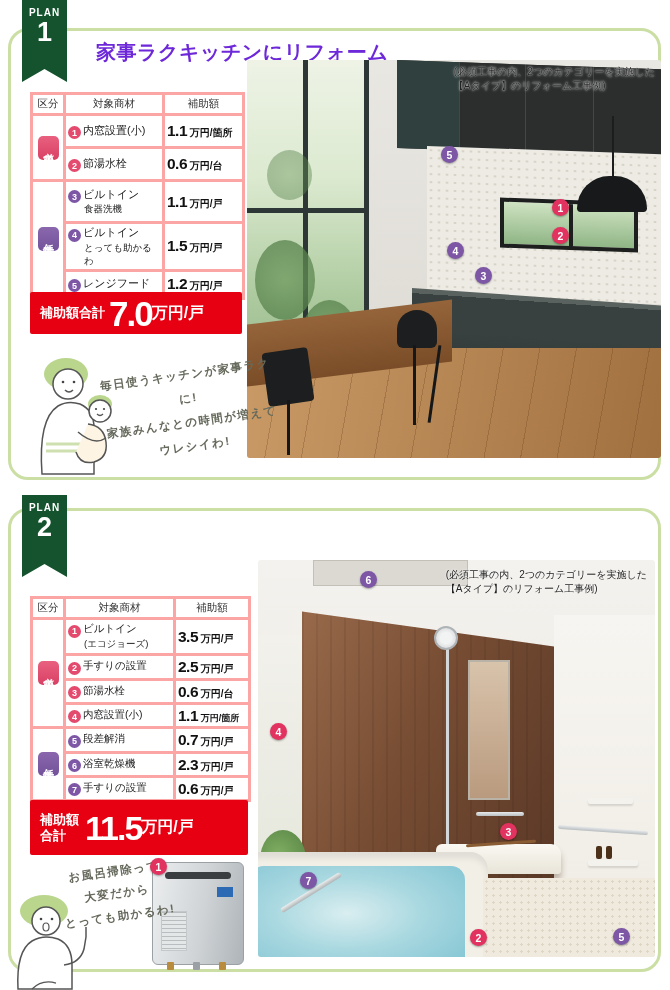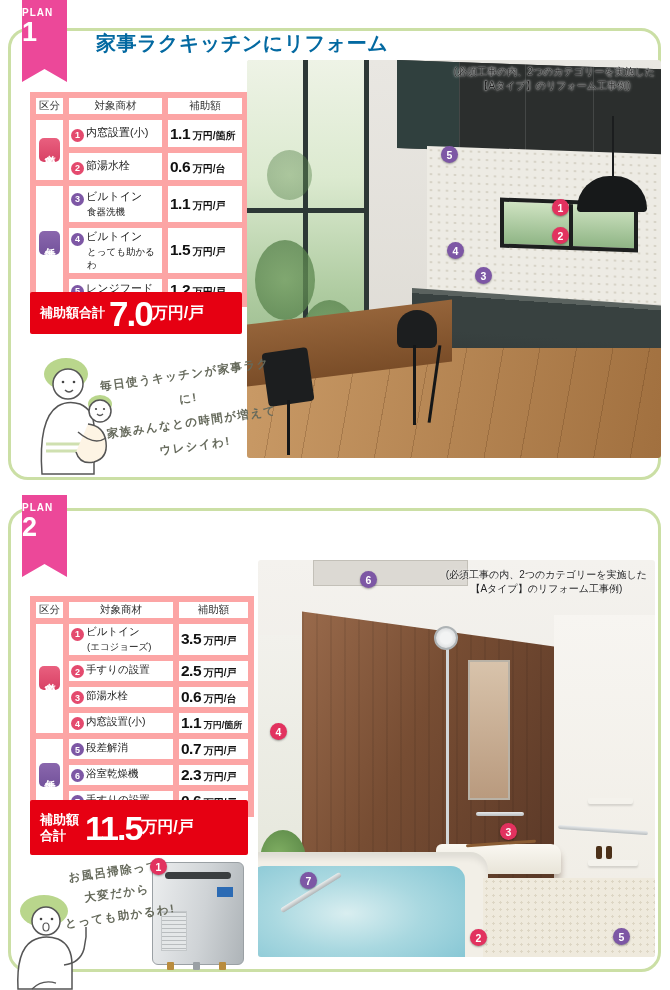--- a/index.html
+++ b/index.html
@@ -5,36 +5,36 @@
   * { margin:0; padding:0; box-sizing:border-box; }
   body { background:#fff; font-family:"Liberation Sans", sans-serif; }
   #page { position:relative; width:670px; height:990px; background:#fff; overflow:hidden; }
 
   
   .panel { position:absolute; left:8px; width:653px; border:3px solid #cbdfa5; border-radius:20px; background:#fff; }
   #panel1 { top:28px; height:452px; }
   #panel2 { top:508px; height:464px; }
 
   
-  .ribbon { position:absolute; width:45px; height:82px; background:#ec4899; color:#fff; text-align:left;
+  .ribbon { position:absolute; width:45px; height:82px; background:#14532d; color:#fff; text-align:center;
             clip-path:polygon(0 0,100% 0,100% 100%,50% 84%,0 100%); padding-top:7px; z-index:5; }
   .ribbon .plan { font-size:10px; font-weight:bold; letter-spacing:1px; }
   .ribbon .num { font-size:27px; font-weight:bold; line-height:1.05; }
   #ribbon1 { left:22px; top:0; }
   #ribbon2 { left:22px; top:495px; }
 
-  .plan-title { position:absolute; font-weight:bold; color:#0369a1; letter-spacing:.5px; }
+  .plan-title { position:absolute; font-weight:bold; color:#6d28d9; letter-spacing:.5px;margin-top:9px; }
   #title1 { left:96px; top:30px; font-size:20px; }
   #title2 { left:96px; top:529px; font-size:17.5px; }
 
   
   table.spec { position:absolute; border-collapse:collapse; background:#fff; table-layout:fixed; }
   #table1 { left:30px; top:92px; width:212px; }
   #table2 { left:30px; top:596px; width:218px; }
-  table.spec th, table.spec td { border:6px solid #fca5a5; padding:1px 2px; }
+  table.spec th, table.spec td { border:3px solid #fca5a5; padding:1px 2px; }
   table.spec th { font-size:10.5px; font-weight:normal; color:#333; height:21px; }
   td.cat { width:33px; padding:2px 0; }
   .vtag { writing-mode:vertical-rl; text-orientation:upright; margin:0 auto; color:#fff; font-size:11px; font-weight:bold;
           letter-spacing:2px; border-radius:5px; padding:8px 3px; display:block; width:21px; text-align:center; }
   .vtag.red { background:linear-gradient(180deg,#e9607f,#d84064); }
   .vtag.purple { background:linear-gradient(180deg,#8a67ad,#73529b); }
   td.item { font-size:11px; color:#222; padding-left:3px; }
   #table2 td.item { font-size:10.5px; }
   .badge { display:inline-flex; width:13px; height:13px; border-radius:50%; color:#fff; font-size:9px; font-weight:bold;
            align-items:center; justify-content:center; margin-right:2px; vertical-align:-2px; }
@@ -54,21 +54,21 @@
   #total1 .tunit { font-size:16px; font-weight:bold; }
   #total2 { left:30px; top:800px; width:218px; height:55px; padding-left:10px; }
   #total2 .tlabel { font-size:13px; font-weight:bold; line-height:1.2; margin-right:6px; }
   #total2 .tval { font-size:34px; font-weight:bold; letter-spacing:-2px; line-height:1; }
   #total2 .tunit { font-size:16px; font-weight:bold; }
 
   
   .photo { position:absolute; overflow:hidden; border-radius:3px; }
   #photo1 { left:247px; top:60px; width:414px; height:398px; background:linear-gradient(180deg,#e9e7e2,#dbd8d1); }
   #photo2 { left:258px; top:560px; width:397px; height:397px; background:linear-gradient(180deg,#f4f2ee,#e9e6df); }
-  .caption { position:absolute; font-size:10px; color:#222; text-align:center; line-height:1.35;
+  .caption { position:absolute; font-size:10px; color:#222; text-align:left; line-height:1.35;
              text-shadow:0 0 3px rgba(255,255,255,.85), 0 0 1px rgba(255,255,255,.9); z-index:4; }
   #caption1 { top:5px; right:6px; }
   #caption2 { top:8px; right:8px; }
 
   .marker { position:absolute; width:17px; height:17px; border-radius:50%; color:#fff; font-size:10.5px; font-weight:bold;
             display:flex; align-items:center; justify-content:center; box-shadow:0 1px 2px rgba(0,0,0,.35); z-index:6; }
   .marker.red { background:#e2325f; }
   .marker.purple { background:#7d57a5; }
 
   

